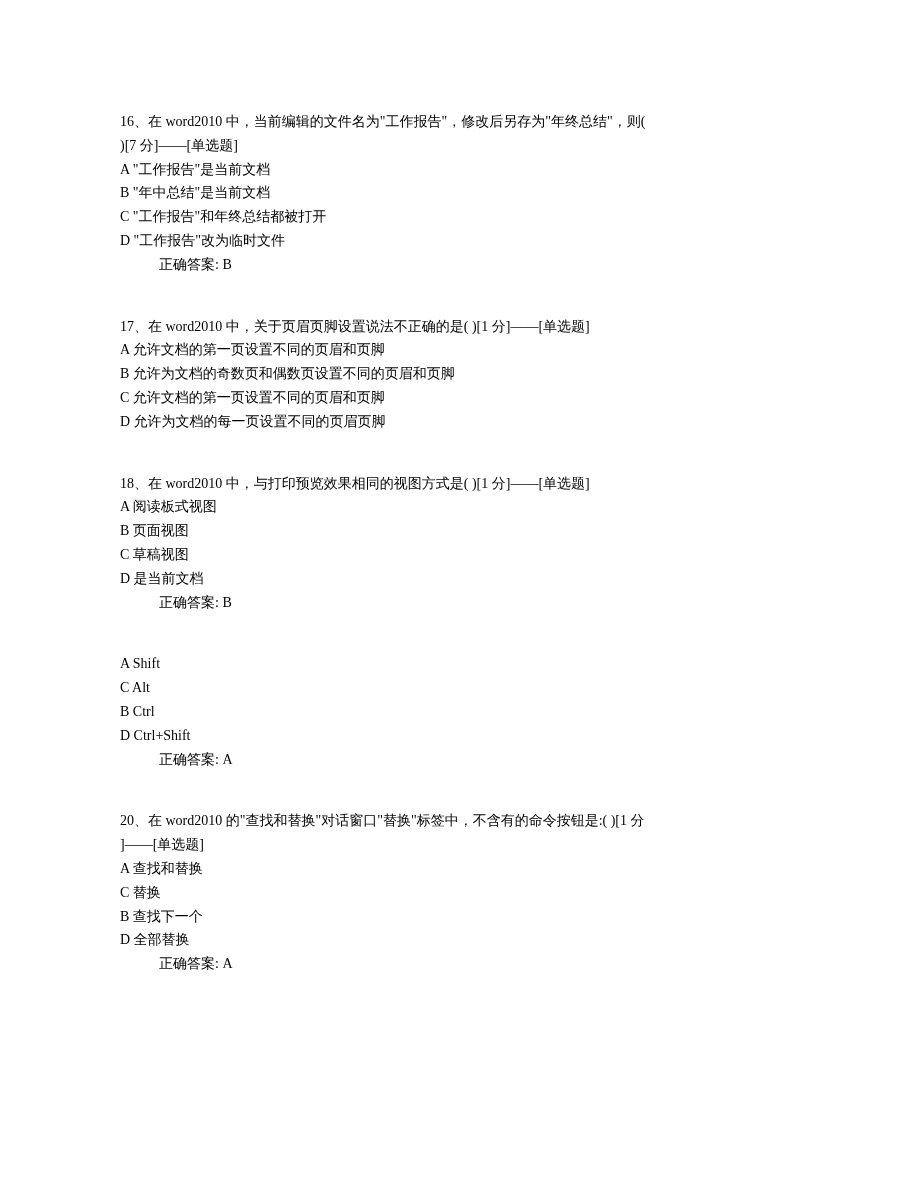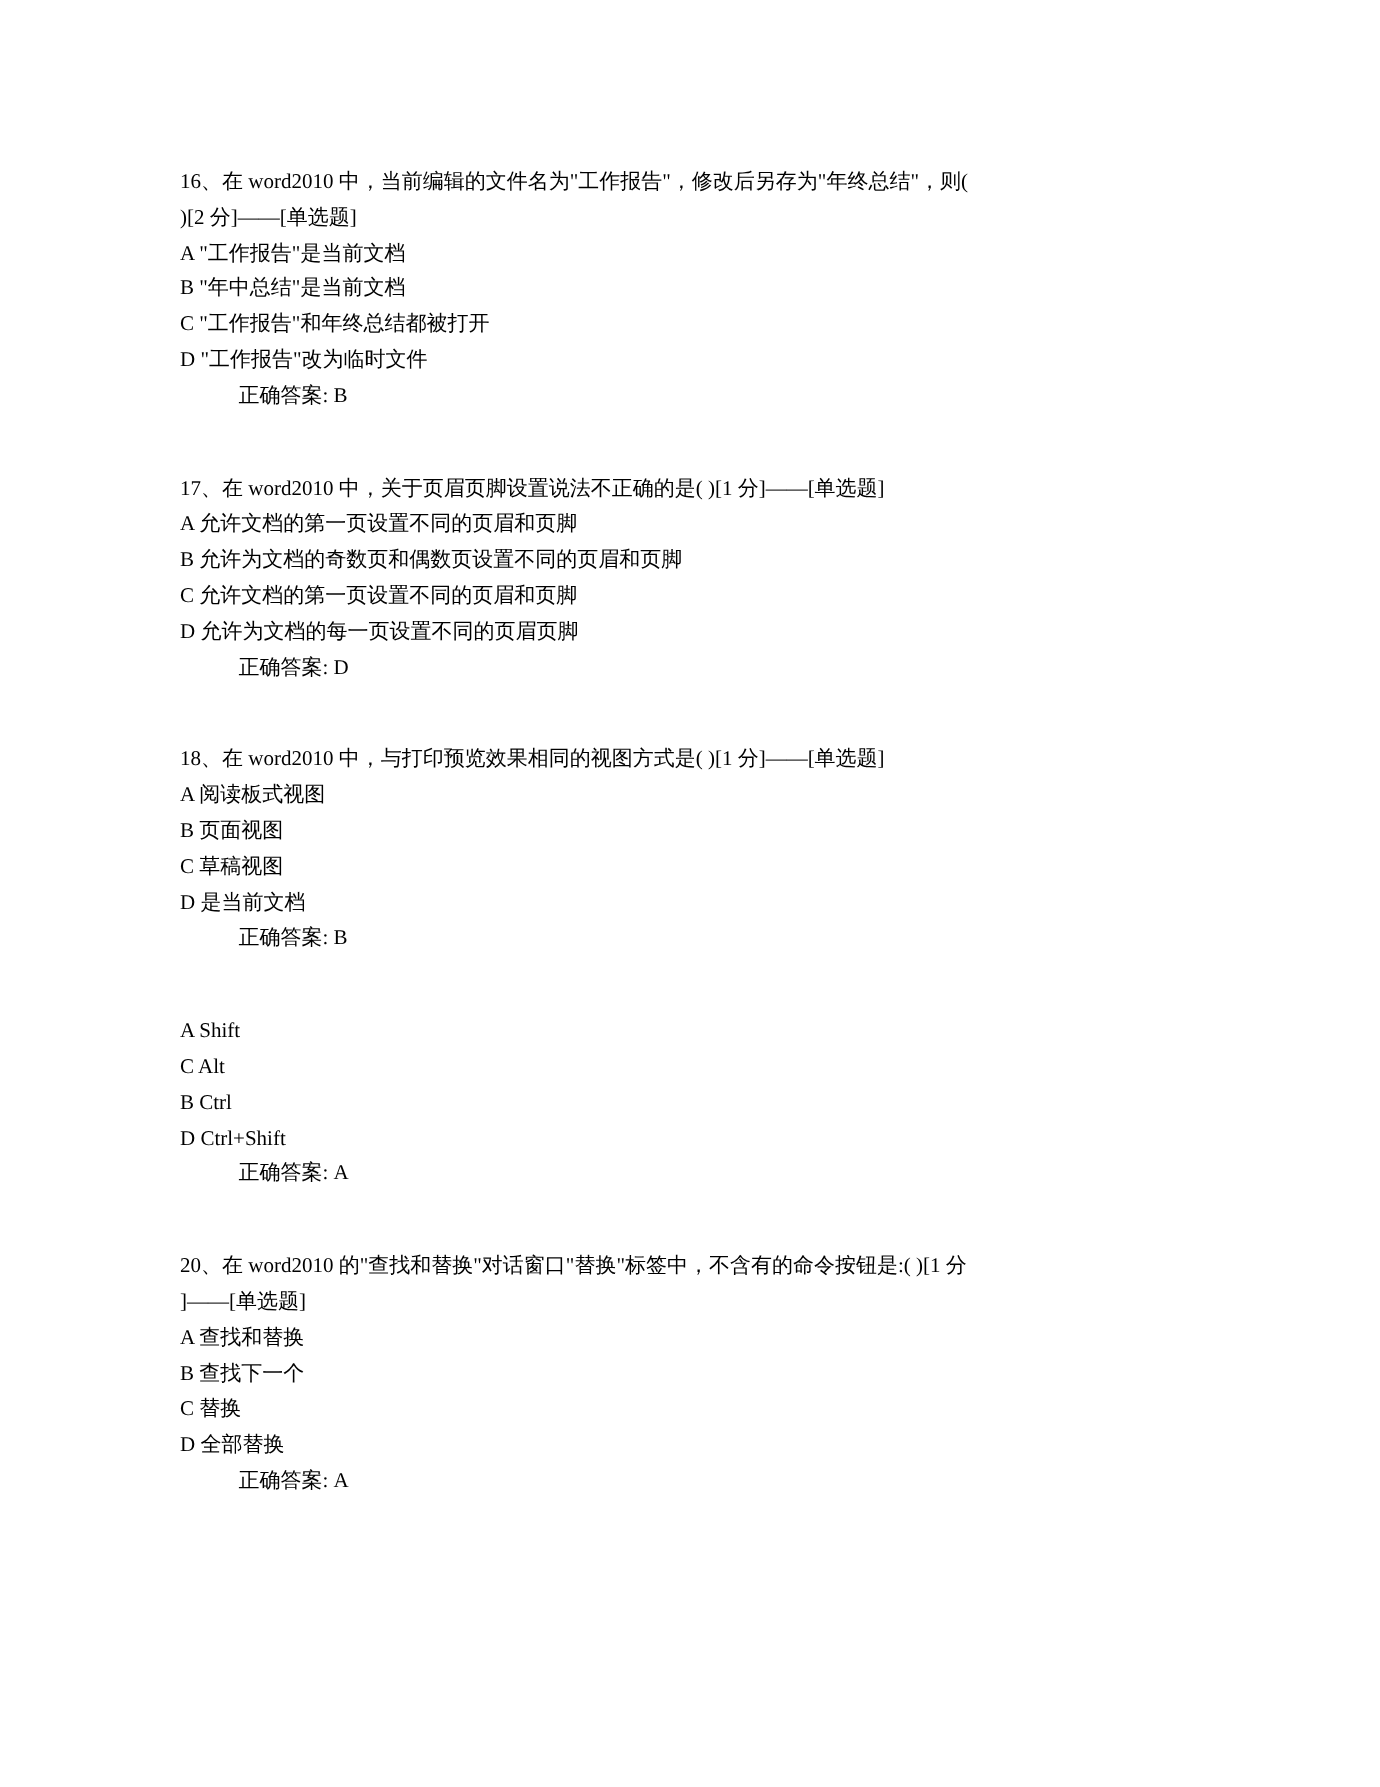--- a/index.html
+++ b/index.html
@@ -31,38 +31,37 @@
       padding-left: 0.5em;
       margin-left: 32px;
     }
   </style>
 </head>
 <body>
 
 <div class="question-block">
   <div class="question-text">
     <span>16、在 word2010 中，当前编辑的文件名为"工作报告"，修改后另存为"年终总结"，则(</span><br>
-    <span>)[2 分]——[单选题]</span>
+    <span>)[7 分]——[单选题]</span>
   </div>
   <div class="option-line">A "工作报告"是当前文档</div>
   <div class="option-line">B "年中总结"是当前文档</div>
   <div class="option-line">C "工作报告"和年终总结都被打开</div>
   <div class="option-line">D "工作报告"改为临时文件</div>
   <div class="answer-line"> 正确答案: B</div>
 </div>
 
 <div class="question-block">
   <div class="question-text">
     <span>17、在 word2010 中，关于页眉页脚设置说法不正确的是( )[1 分]——[单选题]</span>
   </div>
   <div class="option-line">A 允许文档的第一页设置不同的页眉和页脚</div>
   <div class="option-line">B 允许为文档的奇数页和偶数页设置不同的页眉和页脚</div>
   <div class="option-line">C 允许文档的第一页设置不同的页眉和页脚</div>
   <div class="option-line">D 允许为文档的每一页设置不同的页眉页脚</div>
-  <div class="answer-line"> 正确答案: D</div>
 </div>
 
 <div class="question-block">
   <div class="question-text">
     <span>18、在 word2010 中，与打印预览效果相同的视图方式是( )[1 分]——[单选题]</span>
   </div>
   <div class="option-line">A 阅读板式视图</div>
   <div class="option-line">B 页面视图</div>
   <div class="option-line">C 草稿视图</div>
   <div class="option-line">D 是当前文档</div>
@@ -76,17 +75,17 @@
   <div class="option-line">D Ctrl+Shift</div>
   <div class="answer-line"> 正确答案: A</div>
 </div>
 
 <div class="question-block">
   <div class="question-text">
     <span>20、在 word2010 的"查找和替换"对话窗口"替换"标签中，不含有的命令按钮是:( )[1 分</span><br>
     <span>]——[单选题]</span>
   </div>
   <div class="option-line">A 查找和替换</div>
+  <div class="option-line">C 替换</div>
   <div class="option-line">B 查找下一个</div>
-  <div class="option-line">C 替换</div>
   <div class="option-line">D 全部替换</div>
   <div class="answer-line"> 正确答案: A</div>
 </div>
 
 </body></html>

